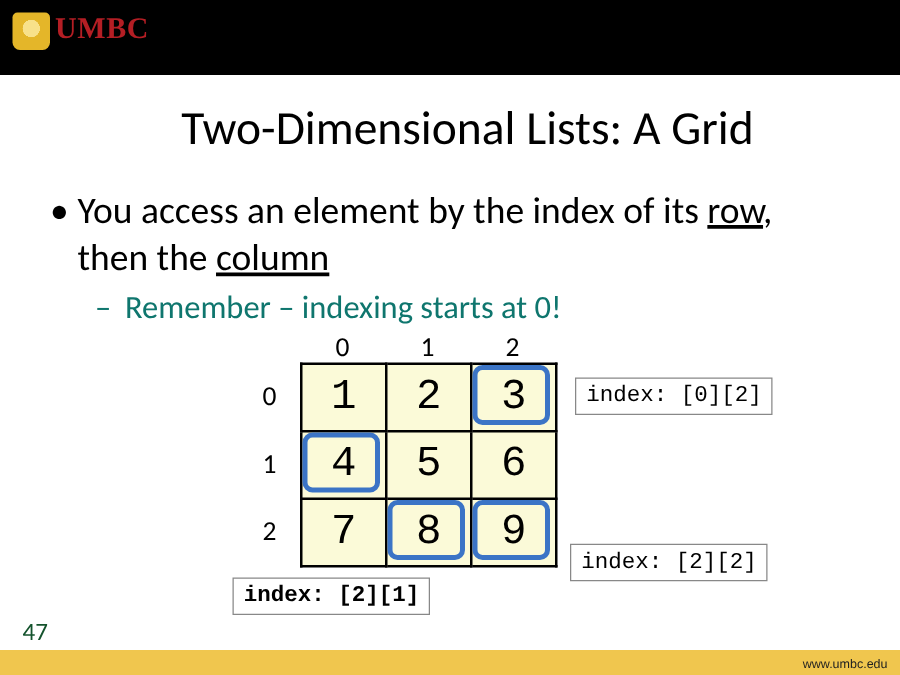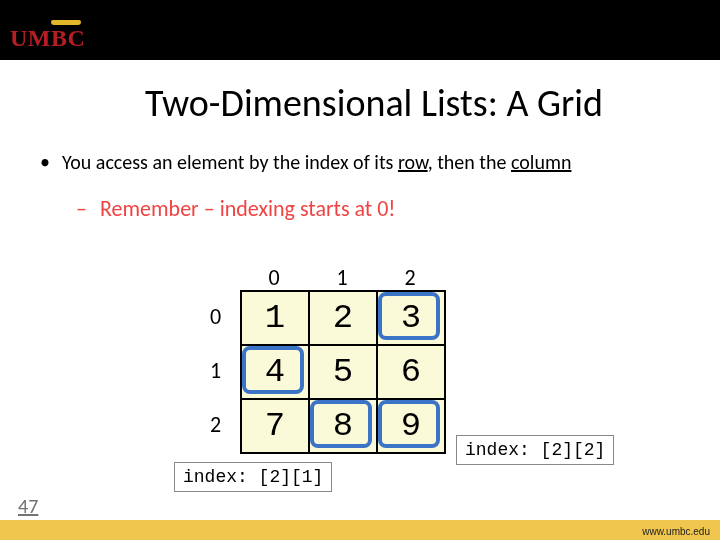--- a/index.html
+++ b/index.html
@@ -1,49 +1,49 @@
 <!DOCTYPE html>
 <html><head>
 <meta charset="utf-8">
 <style>
   * { box-sizing: border-box; margin: 0; padding: 0; }
   html, body { width: 720px; height: 540px; font-family: Calibri, Arial, sans-serif; background: #fff; overflow: hidden; }
   .slide { position: relative; width: 720px; height: 540px; }
 
   .topbar { position: absolute; top: 0; left: 0; right: 0; height: 60px; background: #000; }
-  .logo { position: absolute; top: 20px; left: 10px; height: 32px; display: flex; align-items: flex-end; flex-direction: column; }
+  .logo { position: absolute; top: 10px; left: 10px; height: 32px; display: flex; align-items: flex-start; }
   .logo-shield { width: 30px; height: 30px; background: #e4b629; border-radius: 4px 4px 6px 6px; margin-right: 4px; position: relative; }
   .logo-shield::after { content: ""; position: absolute; inset: 4px; background: radial-gradient(circle at 50% 40%, #f8e18a 0 40%, transparent 41%); }
   .logo-text { font-size: 24px; font-weight: 700; letter-spacing: 0.5px; color: #b41e24; font-family: "Times New Roman", serif; }
   .tagline { position: absolute; top: 41px; left: 10px; color: #bdbdbd; font-size: 9px; letter-spacing: 3px; font-family: Arial, sans-serif; }
 
   .title { position: absolute; top: 80px; left: 0; right: 0; text-align: center; font-size: 38px; color: #000; font-family: Calibri, Arial, sans-serif; padding-left: 28px; }
 
   .content { position: absolute; top: 150px; left: 40px; right: 40px; }
-  .bullet1 { font-size: 20px; color: #000; padding-left: 22px; position: relative; line-height: 1.25; }
+  .bullet1 { font-size: 30px; color: #000; padding-left: 22px; position: relative; line-height: 1.25; }
   .bullet1::before { content: "•"; position: absolute; left: 0; top: 0; }
-  .bullet2 { font-size: 22px; color: #ef4444; padding-left: 60px; position: relative; line-height: 1.25; margin-top: 20px; }
+  .bullet2 { font-size: 26px; color: #0f766e; padding-left: 60px; position: relative; line-height: 1.25; margin-top: 4px; }
   .bullet2::before { content: "–"; position: absolute; left: 36px; top: 0; }
   .u { text-decoration: underline; }
 
   .grid-wrap { position: absolute; top: 290px; left: 240px; }
   .col-labels { position: absolute; top: -26px; left: 0; display: flex; }
   .col-lab { width: 68px; text-align: center; font-size: 22px; }
   .row-labels { position: absolute; left: -30px; top: 0; }
   .row-lab { height: 54px; line-height: 54px; font-size: 22px; }
 
   table.grid { border-collapse: collapse; }
   table.grid td { width: 68px; height: 54px; border: 2px solid #000; background: #fbfad8; text-align: center; font-size: 34px; font-family: "Consolas","Courier New",monospace; }
 
   .hl { position: absolute; border: 4px solid #3b74c6; border-radius: 8px; pointer-events: none; }
 
   .callout { position: absolute; border: 1px solid #888; background: #fff; padding: 4px 8px; font-family: "Consolas","Courier New",monospace; font-size: 18px; white-space: nowrap; }
 
   .footer-strip { position: absolute; left: 0; right: 0; bottom: 0; height: 20px; background: #f0c64e; }
-  .slidenum { position: absolute; left: 18px; bottom: 22px; font-size: 20px; color: #737373; text-decoration: underline; }
+  .slidenum { position: absolute; left: 18px; bottom: 22px; font-size: 20px; color: #14532d; }
   .urllab { position: absolute; right: 10px; bottom: 3px; font-size: 10px; color: #222; font-family: Arial, sans-serif; }
 </style>
 </head>
 <body>
 
 <div class="slide">
 
   <div class="topbar">
     <div class="logo">
       <div class="logo-shield"></div>
@@ -92,19 +92,20 @@
       </tr>
     </tbody>
       </table>
 
     <div class="hl" style="top:2px; left:138px; width:62px; height:48px;"></div>
     <div class="hl" style="top:56px; left:2px; width:62px; height:48px;"></div>
     <div class="hl" style="top:110px; left:70px; width:62px; height:48px;"></div>
     <div class="hl" style="top:110px; left:138px; width:62px; height:48px;"></div>
   </div>
 
-  <div class="callout" style="top:462px; left:174px;">index: [2][1]</div>
+  <div class="callout" style="top:302px; left:460px;">index: [0][2]</div>
+  <div class="callout" style="top:462px; left:186px;font-weight:bold;">index: [2][1]</div>
   <div class="callout" style="top:435px; left:456px;text-align:right;">index: [2][2]</div>
 
   <div class="footer-strip"></div>
   <div class="slidenum">47</div>
   <div class="urllab">www.umbc.edu</div>
 </div>
 
 </body></html>

